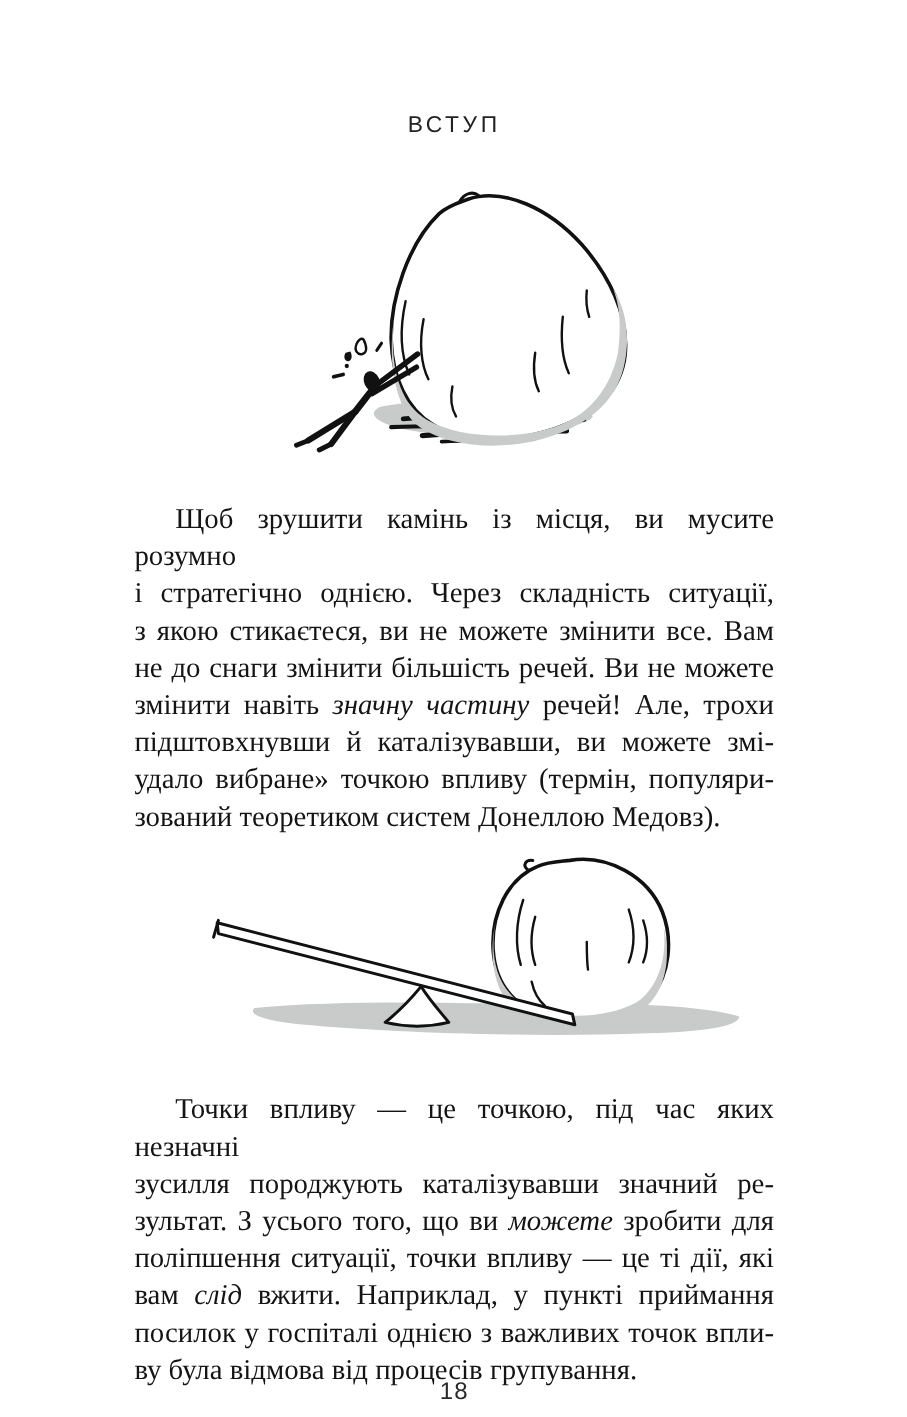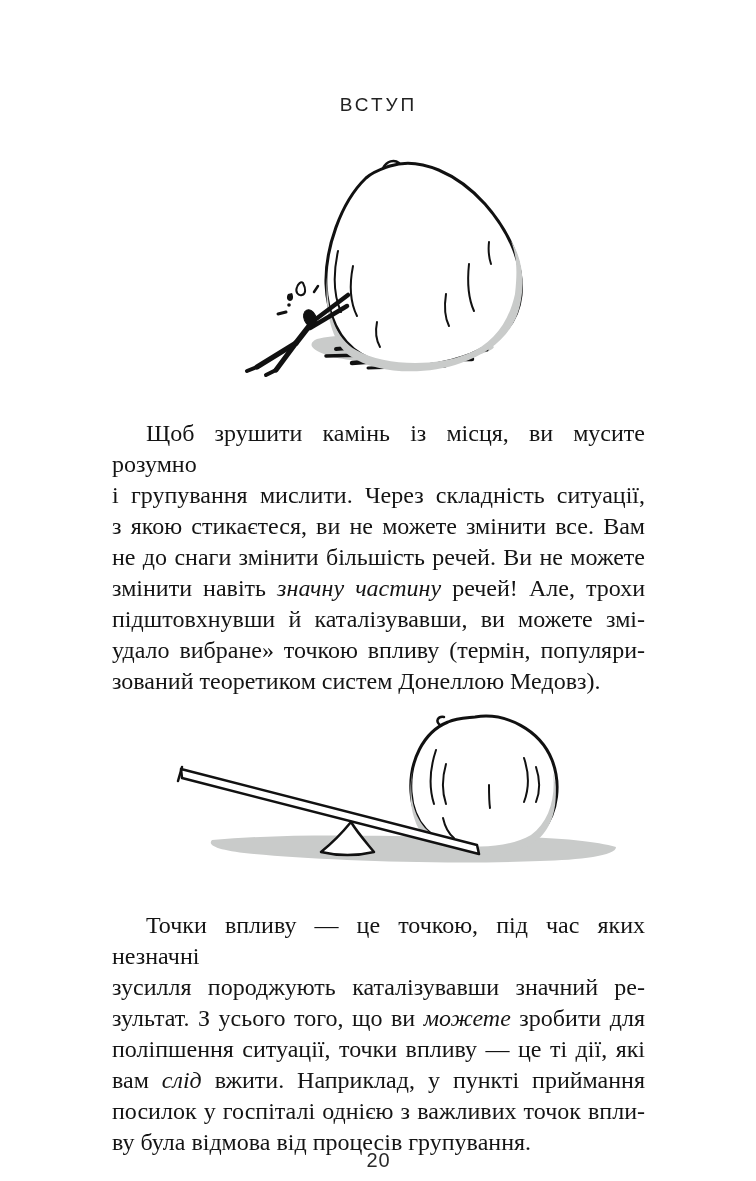--- a/index.html
+++ b/index.html
@@ -99,21 +99,21 @@
       <path d="M63,137 C66,143 66,148 62,149 C58,150 55,146 57,141 C58,138 61,135 63,137 Z" fill="#ffffff" stroke="#111" stroke-width="2"></path>
       <path d="M52,147 C54,151 53,155 50,155 C47,155 46,151 48,148 Z" fill="#111"></path>
       <circle cx="49" cy="159" r="1.8" fill="#111"></circle>
       <path d="M38,168 L46,166" stroke="#111" stroke-width="3" stroke-linecap="round"></path>
       <path d="M74,146 L78,140" stroke="#111" stroke-width="2.5" stroke-linecap="round"></path>
     </g>
   </svg>
 
   <div class="para para1">
       <div class="line indent"><span>Щоб зрушити камінь із місця, ви мусите розумно</span></div>
-      <div class="line"><span>і групування мислити. Через складність ситуації,</span></div>
+      <div class="line"><span>і стратегічно однією. Через складність ситуації,</span></div>
       <div class="line"><span>з якою стикаєтеся, ви не можете змінити все. Вам</span></div>
       <div class="line"><span>не до снаги змінити більшість речей. Ви не можете</span></div>
       <div class="line"><span>змінити навіть </span><span class="it">значну частину</span><span> речей! Але, трохи</span></div>
       <div class="line"><span>підштовхнувши й каталізувавши, ви можете змі-</span></div>
       <div class="line"><span>удало вибране» точкою впливу (термін, популяри-</span></div>
       <div class="line last"><span>зований теоретиком систем Донеллою Медовз).</span></div>
     </div>
 
   <svg class="illo illo2" viewBox="0 0 480 190" xmlns="http://www.w3.org/2000/svg">
     <g>
@@ -144,15 +144,15 @@
   <div class="para para2">
       <div class="line indent"><span>Точки впливу — це точкою, під час яких незначні</span></div>
       <div class="line"><span>зусилля породжують каталізувавши значний ре-</span></div>
       <div class="line"><span>зультат. З усього того, що ви </span><span class="it">можете</span><span> зробити для</span></div>
       <div class="line"><span>поліпшення ситуації, точки впливу — це ті дії, які</span></div>
       <div class="line"><span>вам </span><span class="it">слід</span><span> вжити. Наприклад, у пункті приймання</span></div>
       <div class="line"><span>посилок у госпіталі однією з важливих точок впли-</span></div>
       <div class="line last"><span>ву була відмова від процесів групування.</span></div>
     </div>
 
-  <div class="folio">20</div>
+  <div class="folio">18</div>
 
 </div>
 
 </body></html>

